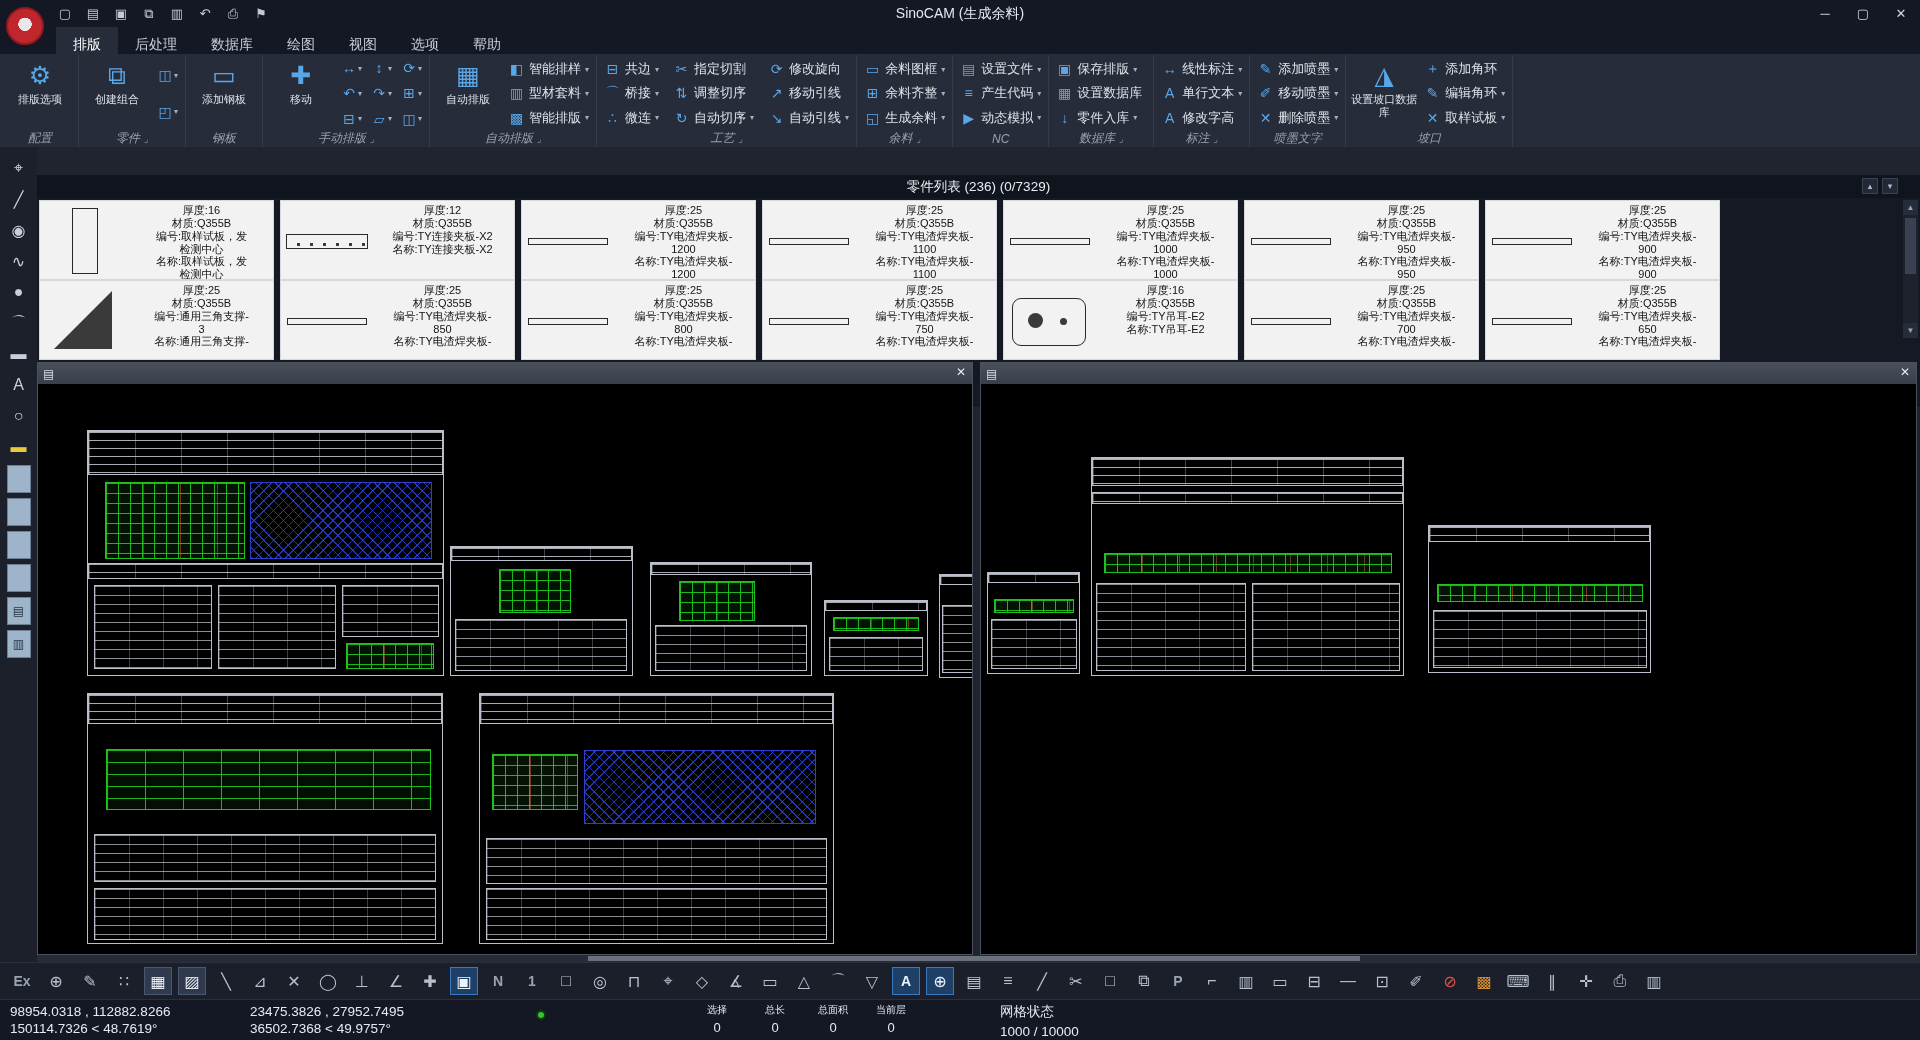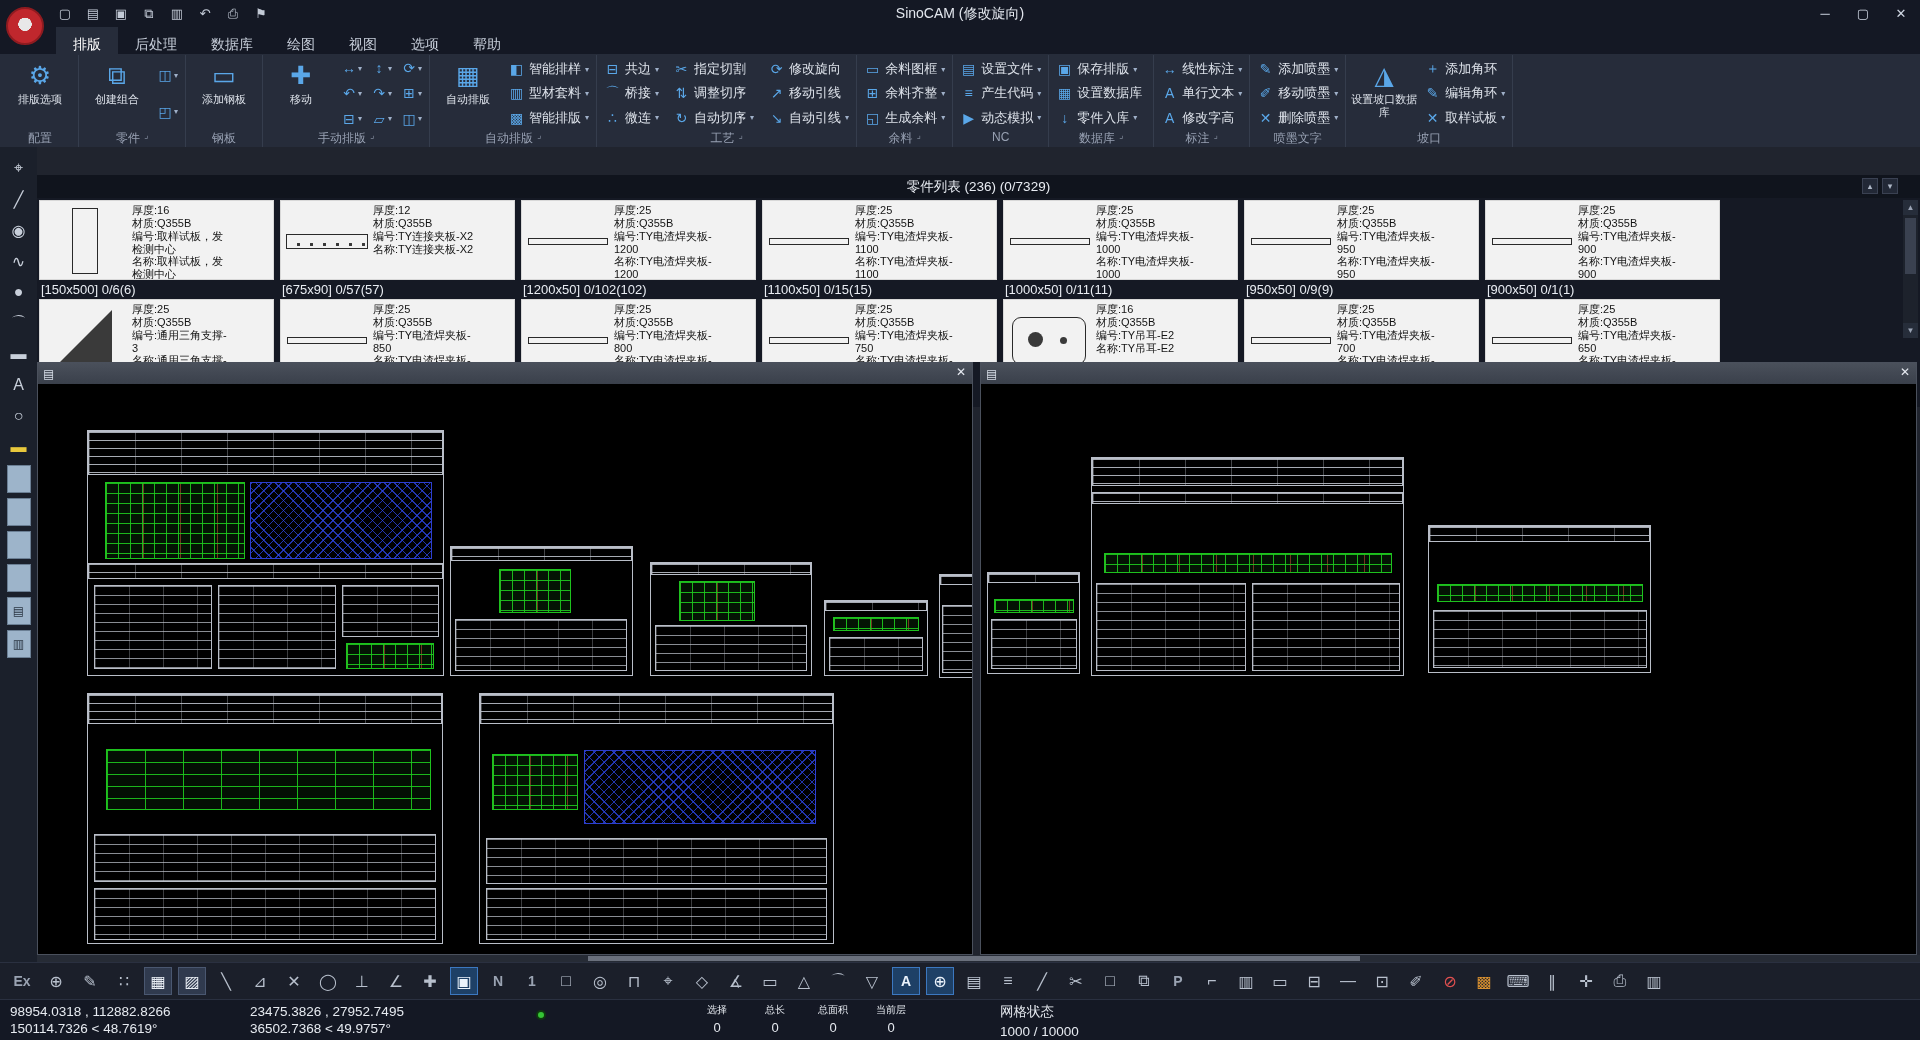--- a/index.html
+++ b/index.html
@@ -24,22 +24,22 @@
   .tabsrow { position:absolute; top:27px; left:0; right:0; height:27px; background:#141824;
              display:flex; align-items:stretch; padding-left:56px; }
   .tab { padding:12px 17px 4px; font-size:14px; color:#c6cdd9; display:flex; align-items:center; }
   .tab.active { background:#262c3a; color:#ffffff; }
 
   
   .ribbon { position:absolute; top:54px; left:0; right:0; height:93px; background:#262c3a;
             display:flex; align-items:stretch; padding:1px 2px 0 2px; }
   .rgroup { display:flex; flex-direction:column; border-right:1px solid #353d4d; padding:2px 5px 0 5px; }
   .ritems { flex:1; display:flex; gap:5px; align-items:stretch; }
-  .rlabelrow { height:17px; display:flex; align-items:flex-start; justify-content:center; gap:4px;
-               font-size:12px; color:#98a1b3; }
+  .rlabelrow { height:17px; display:flex; align-items:center; justify-content:center; gap:4px;
+               font-size:12px; color:#98a1b3;font-style:italic; }
   .launcher { font-size:9px; color:#7f8899; }
   .rbig { display:flex; flex-direction:column; align-items:center; justify-content:flex-start;
           width:66px; padding-top:3px; gap:3px; }
   .rbig .ricon { font-size:25px; line-height:30px; color:#5aa7e8; }
   .rbig .rtext { font-size:11px; color:#dde2ea; text-align:center; line-height:1.15; }
   .rstack { display:flex; flex-direction:column; justify-content:space-around; }
   .rgrid3 { display:grid; grid-auto-flow:column; grid-template-rows:repeat(3,1fr); column-gap:10px; align-items:center; }
   .rsmall { display:flex; align-items:center; gap:4px; font-size:13px; color:#dde2ea; padding:1px 2px; white-space:nowrap; }
   .rsmall .ricon { width:17px; text-align:center; font-size:14px; color:#5aa7e8; }
   .caret { font-size:8px; color:#9fb0c8; }
@@ -53,21 +53,21 @@
           display:flex; flex-direction:column; align-items:center; gap:5px; padding-top:8px; }
   .sicon { width:28px; height:26px; display:flex; align-items:center; justify-content:center;
            font-size:16px; color:#c8cfda; }
   .sicon.yellow { color:#e8c83c; }
   .sicon.panel { background:#9db4ca; border:1px solid #6b7f94; color:#2a3442; width:24px; height:28px; font-size:12px; }
 
   
   .mdi { position:absolute; left:37px; right:0; top:147px; bottom:78px; background:#20242e; }
 
   
-  .parts { position:absolute; left:0; right:0; top:28px; height:232px; background:#151924; }
+  .parts { position:absolute; left:0; right:0; top:28px; height:232px; background:#151924;text-align:center; }
   .parts-header { height:23px; background:#10141d; display:flex; align-items:center; justify-content:center;
                   font-size:13.5px; color:#e8ecf2; position:relative; }
   .pbtns { position:absolute; right:22px; top:3px; display:flex; gap:4px; }
   .pbtn { width:16px; height:16px; background:#222836; border:1px solid #3a4152; color:#aeb7c6;
           font-size:9px; display:flex; align-items:center; justify-content:center; }
   .parts-body { position:relative; height:164px; overflow:hidden; padding:2px 0 0 2px; }
   .cards-row { display:flex; gap:6px; }
   .card { width:235px; height:80px; background:#f2f2f2; color:#141414; display:flex; flex:none;
           border:1px solid #d8d8d8; }
   .thumb { width:90px; position:relative; flex:none; }
@@ -155,21 +155,21 @@
 
     <span class="qicon">▢</span>
         <span class="qicon">▤</span>
         <span class="qicon">▣</span>
         <span class="qicon">⧉</span>
         <span class="qicon">▥</span>
         <span class="qicon">↶</span>
         <span class="qicon">⎙</span>
         <span class="qicon">⚑</span>
       </div>
-    <div class="tb-title">SinoCAM (修改旋向)</div>
+    <div class="tb-title">SinoCAM (生成余料)</div>
     <div class="wbtns">
 
     <span class="wbtn">─</span>
         <span class="wbtn">▢</span>
         <span class="wbtn">✕</span>
       </div>
   </div>
 
   <div class="tabsrow">
 
@@ -624,30 +624,20 @@
             </div>
             <div class="card">
               <div class="thumb" data-thumb="strip"></div>
               <div class="cinfo">厚度:25
 材质:Q355B
 编号:TY电渣焊夹板-
 900
 名称:TY电渣焊夹板-
 900</div>
             </div>
-          </div>
-        <div class="sizes-row">
-
-        <div class="size-label">[150x500] 0/6(6)</div>
-            <div class="size-label">[675x90] 0/57(57)</div>
-            <div class="size-label">[1200x50] 0/102(102)</div>
-            <div class="size-label">[1100x50] 0/15(15)</div>
-            <div class="size-label">[1000x50] 0/11(11)</div>
-            <div class="size-label">[950x50] 0/9(9)</div>
-            <div class="size-label">[900x50] 0/1(1)</div>
           </div>
         <div class="cards-row">
 
         <div class="card">
               <div class="thumb" data-thumb="triangle"></div>
               <div class="cinfo">厚度:25
 材质:Q355B
 编号:通用三角支撑-
 3
 名称:通用三角支撑-</div>

